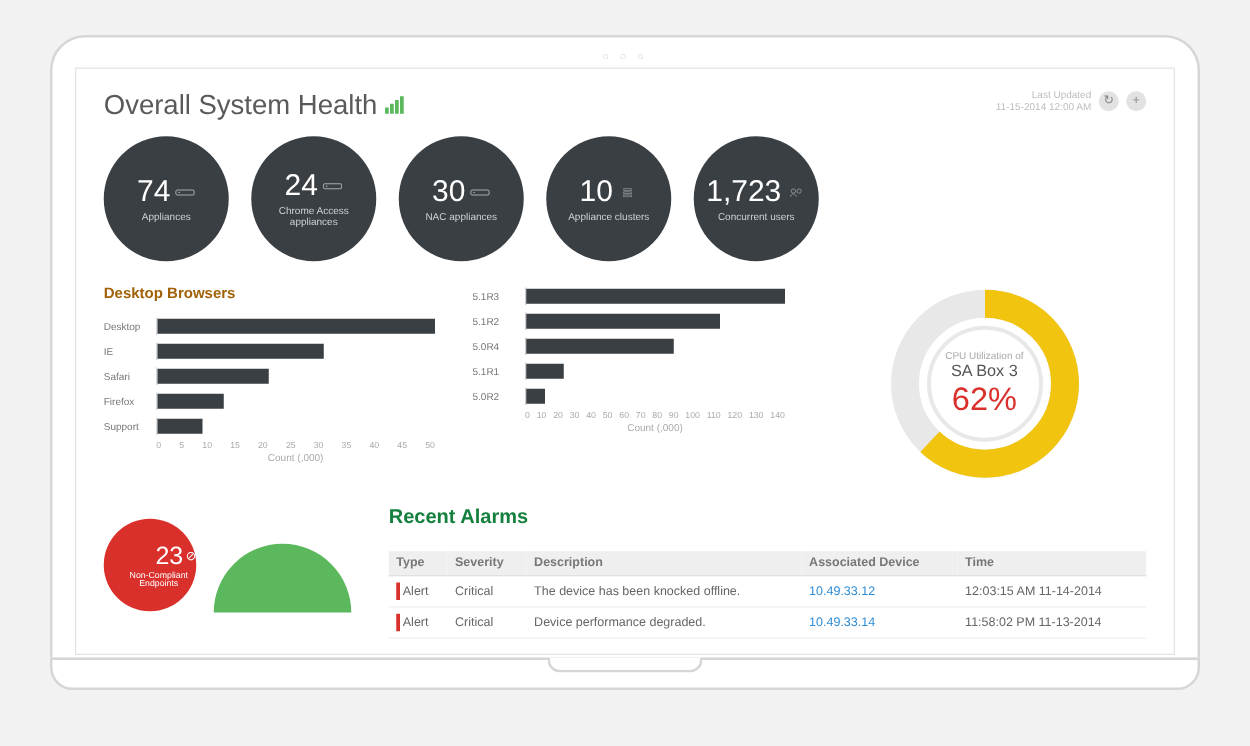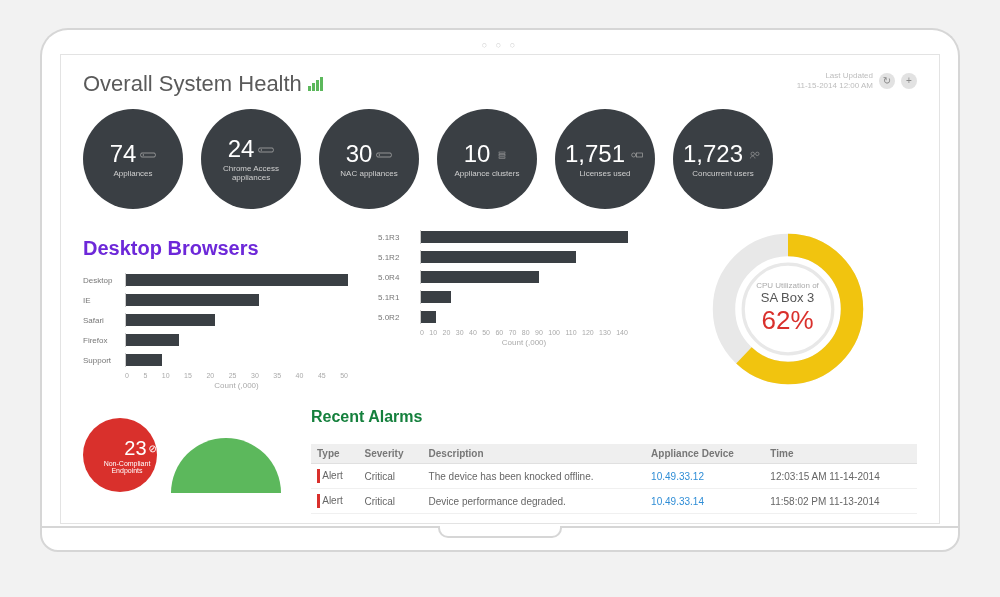--- a/index.html
+++ b/index.html
@@ -92,21 +92,21 @@
     cursor: pointer;
   }
   .metric .num-row { display:flex; align-items:center; gap:4px;}
   .metric .num { font-size: 24px; font-weight: 300; }
   .metric .mini { width:16px; height:8px; }
   .metric .lbl { font-size: 8px; line-height: 1.1; text-align:center; color:#d0d0d0; margin-top:2px; max-width:80px;}
 
   
   .midrow { display:flex; gap: 30px; margin-top: 18px; }
   .col { }
-  .col h3 { font-size: 20px; font-weight: 700; color:#6d28d9; margin-bottom: 10px; margin-top: 10px; }
+  .col h3 { font-size: 12px; font-weight: 700; color:#a16207; margin-bottom: 10px; }
   .col-browsers { width: 265px; }
   .col-os       { width: 250px; }
   .col-gauge    { flex:1; display:flex; align-items:center; justify-content:center; }
 
   .hbar-chart { font-size: 8px; color:#777; }
   .hbar-row { display:flex; align-items:center; height: 20px; gap:6px; }
   .hbar-label { width: 36px; text-align:left; white-space:nowrap; overflow:hidden; }
   .hbar-track { flex:1; position:relative; height:14px; border-left:1px solid #ccc;}
   .hbar { position:absolute; left:0; top:1px; height:12px; background:#3a3f44; }
   .hbar-axis { display:flex; justify-content:space-between; font-size:7px; color:#aaa; margin-left:42px; margin-top:2px;}
@@ -211,30 +211,20 @@
           <div class="metric">
             <div class="num-row">
               <span class="num">10</span>
               <span><svg class="mini" viewBox="0 0 16 16">
                   <rect x="2" y="2" width="12" height="3" fill="none" stroke="#aaa"></rect>
                   <rect x="2" y="7" width="12" height="3" fill="none" stroke="#aaa"></rect>
                   <rect x="2" y="12" width="12" height="3" fill="none" stroke="#aaa"></rect>
                 </svg></span>
             </div>
             <span class="lbl">Appliance clusters</span>
-          </div>
-          <div class="metric">
-            <div class="num-row">
-              <span class="num">1,751</span>
-              <span><svg class="mini" viewBox="0 0 20 12">
-                  <circle cx="5" cy="6" r="3" fill="none" stroke="#aaa"></circle>
-                  <rect x="9" y="3" width="9" height="6" fill="none" stroke="#aaa"></rect>
-                </svg></span>
-            </div>
-            <span class="lbl">Licenses used</span>
           </div>
           <div class="metric">
             <div class="num-row">
               <span class="num">1,723</span>
               <span><svg class="mini" viewBox="0 0 20 14">
                   <circle cx="6" cy="5" r="3" fill="none" stroke="#aaa"></circle>
                   <circle cx="14" cy="5" r="3" fill="none" stroke="#aaa"></circle>
                   <path d="M2 13c0-2 2-4 4-4s4 2 4 4" fill="none" stroke="#aaa"></path>
                 </svg></span>
             </div>
@@ -375,21 +365,21 @@
         </div>
 
         <div class="alarms">
           <h3>Recent Alarms</h3>
           <table class="alarm-tbl">
             <thead>
               <tr>
                 <th>Type</th>
                 <th>Severity</th>
                 <th>Description</th>
-                <th>Appliance Device</th>
+                <th>Associated Device</th>
                 <th>Time</th>
               </tr>
             </thead>
             <tbody id="alarm-rows">
                 <tr>
                   <td><span class="sev-bar"></span> Alert</td>
                   <td>Critical</td>
                   <td>The device has been knocked offline.</td>
                   <td class="link">10.49.33.12</td>
                   <td>12:03:15 AM 11-14-2014</td>

